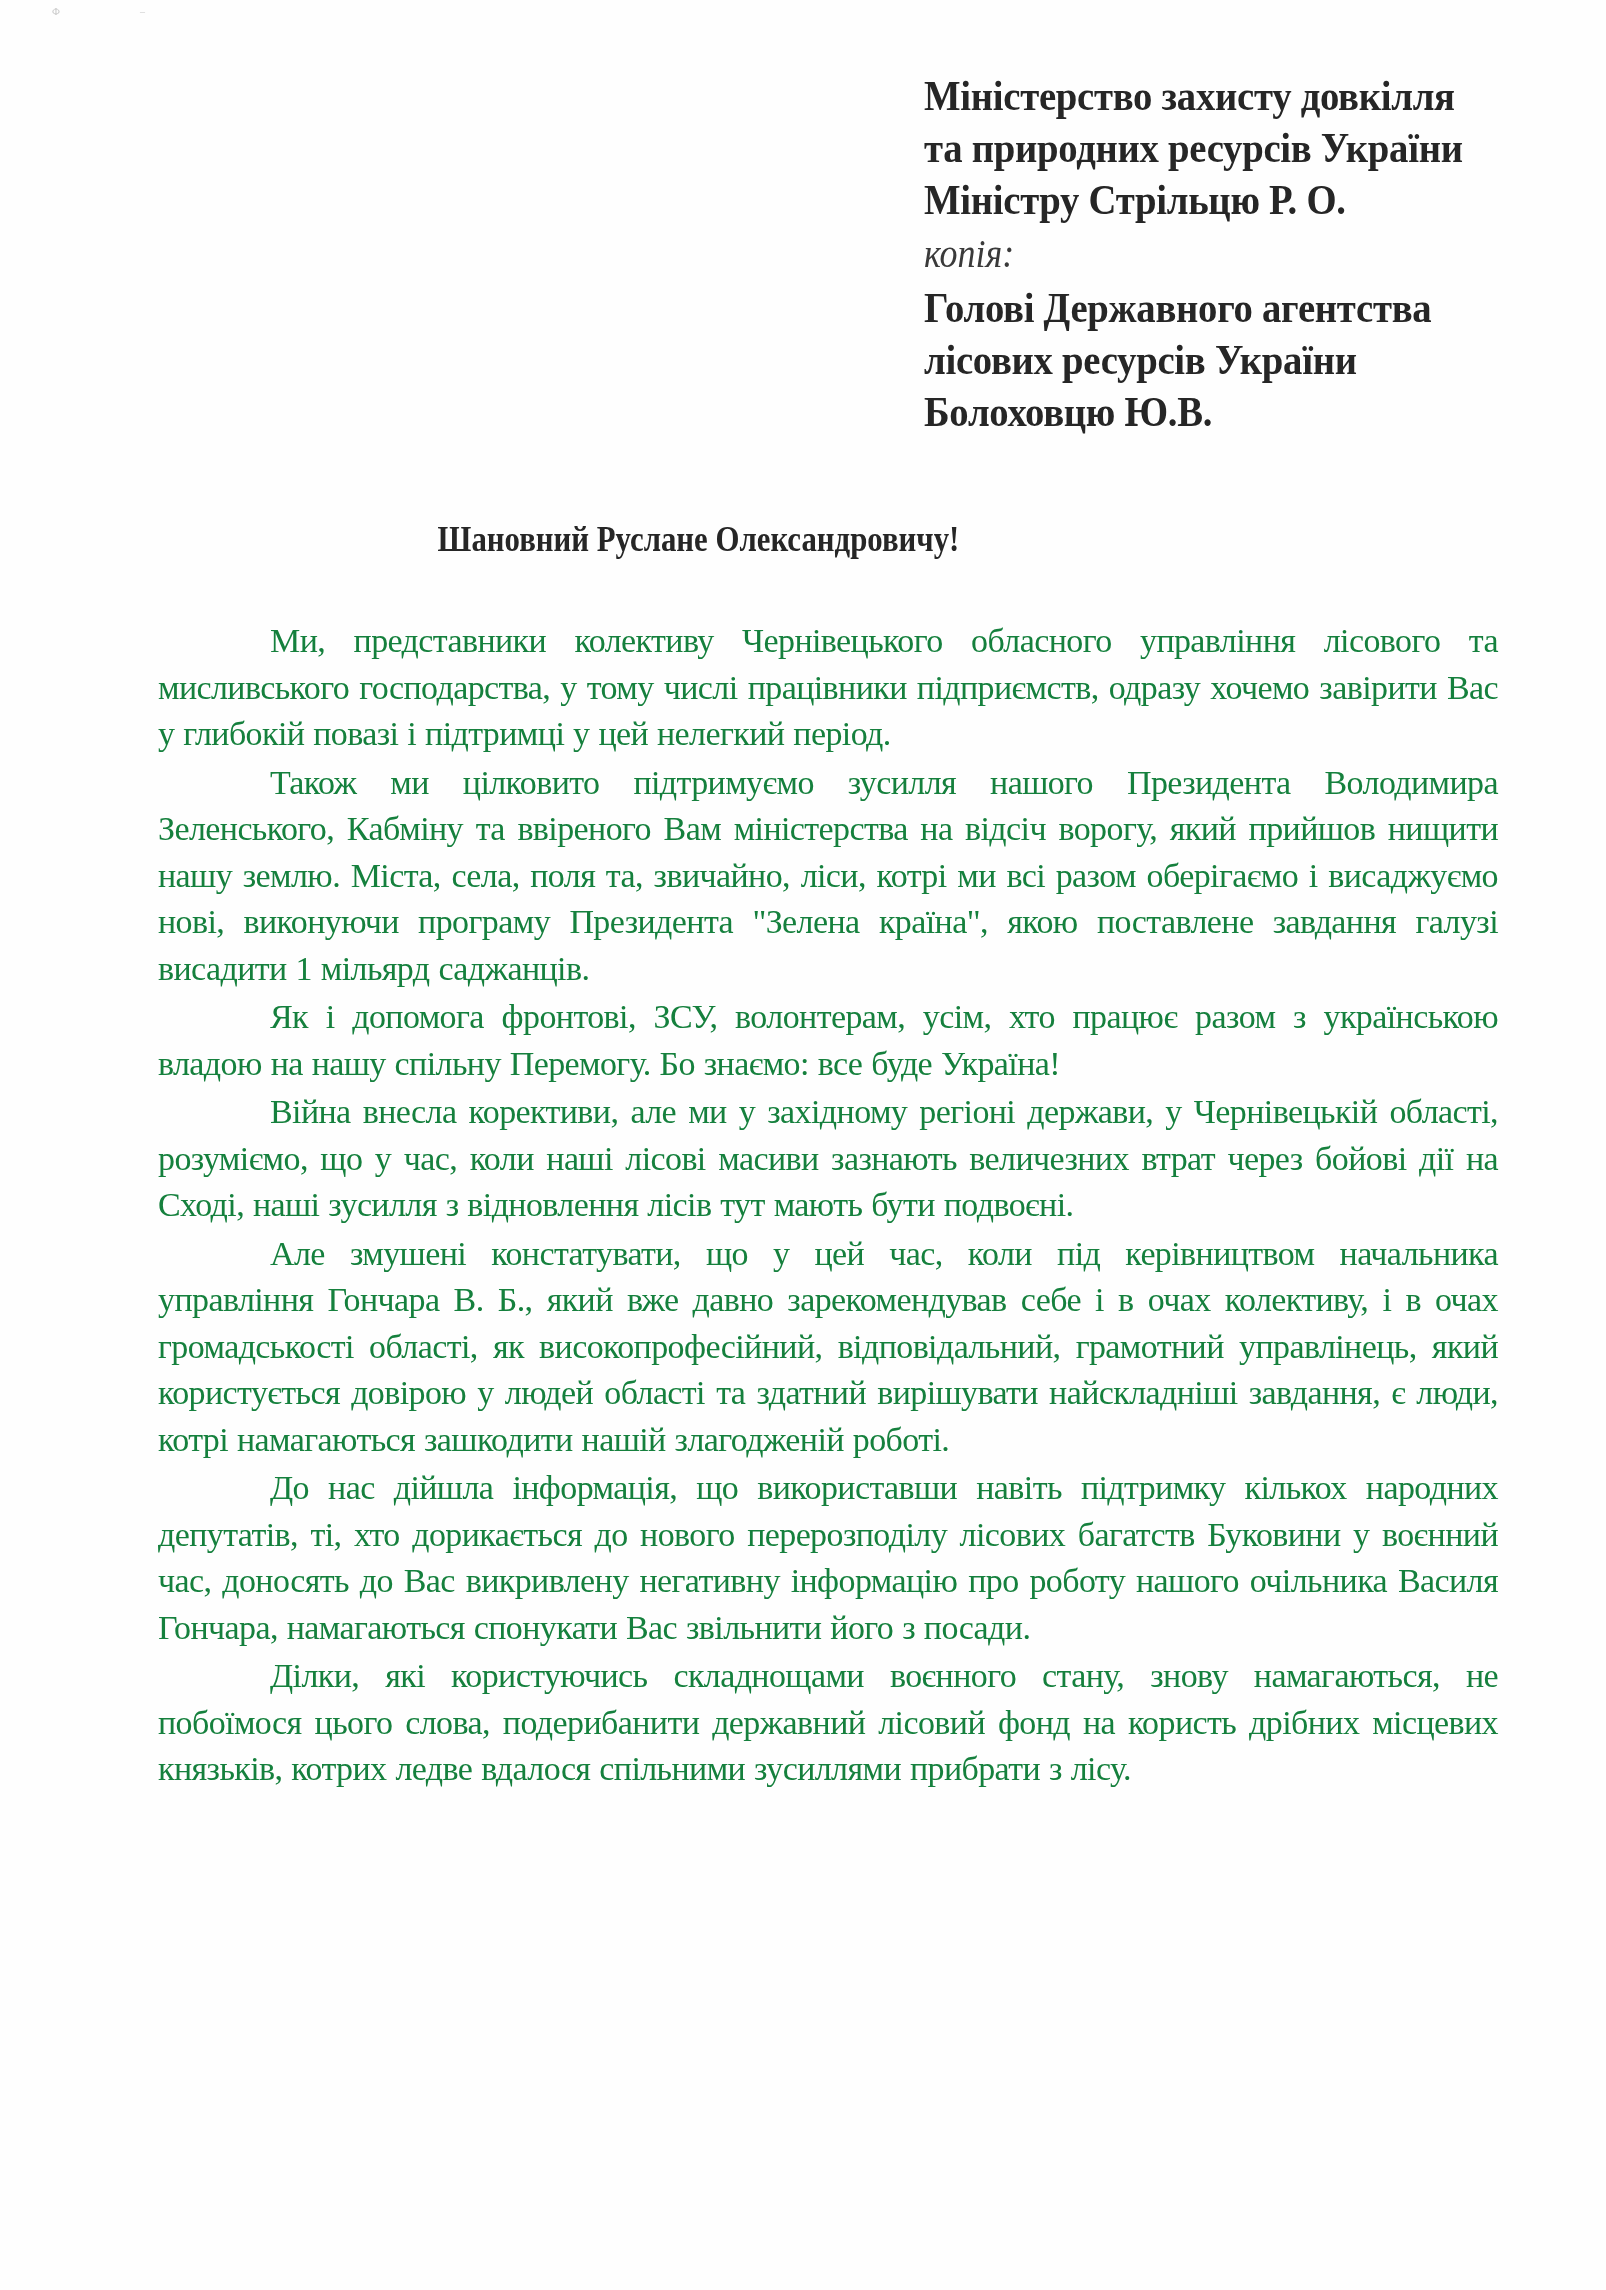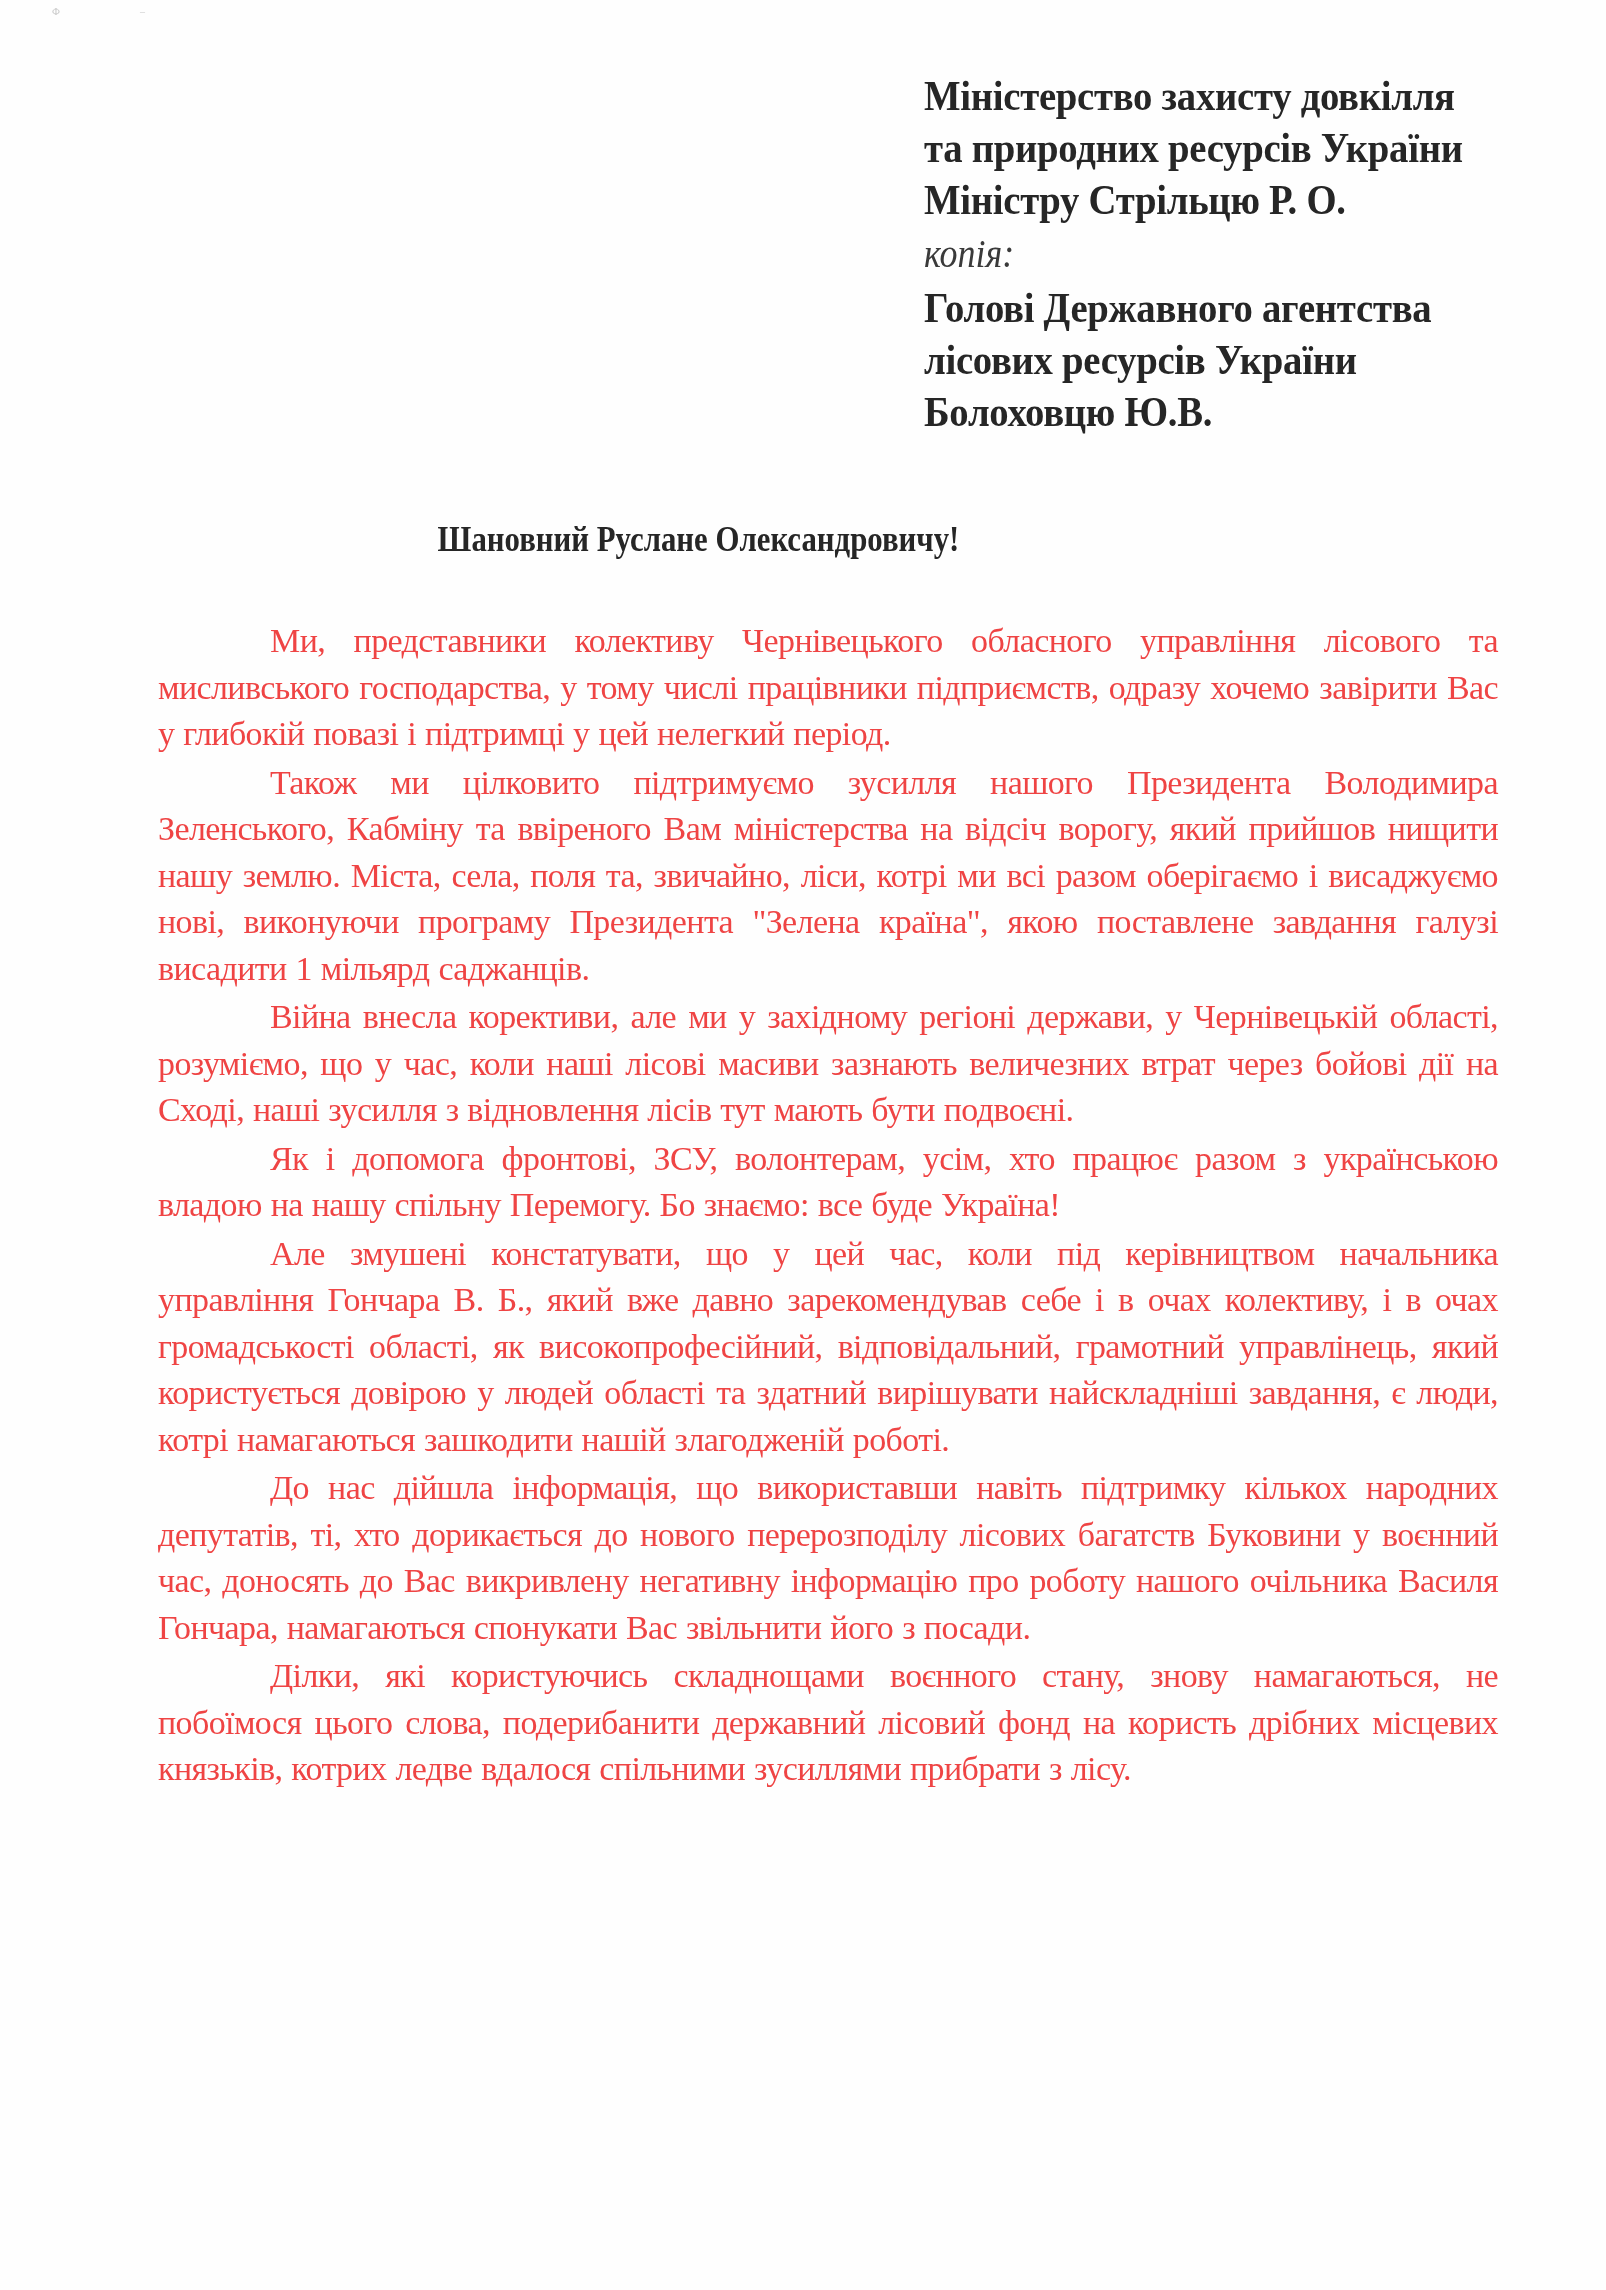--- a/index.html
+++ b/index.html
@@ -78,21 +78,21 @@
     left: 158px;
     top: 618px;
     width: 1340px;
   }
   .para {
     font-size: 34px;
     line-height: 46.5px;
     text-align: justify;
     text-indent: 112px;
     margin: 0 0 0 0;
-    color: #ef4444;
+    color: #15803d;
     letter-spacing: -0.6px;
     word-spacing: 1px;
   }
   .para + .para {
     margin-top: 2px;
     font-family: Liberation Serif, serif;
   }
 </style>
 </head>
 <body>
@@ -112,20 +112,20 @@
     <div class="line">Болоховцю Ю.В.</div>
   </div>
 
   <div class="salutation">
     <span>Шановний Руслане Олександровичу!</span>
   </div>
 
   <div class="body-text">
     <p class="para">Ми, представники колективу Чернівецького обласного управління лісового та мисливського господарства, у тому числі працівники підприємств, одразу хочемо завірити Вас у глибокій повазі і підтримці у цей нелегкий період.</p>
     <p class="para">Також ми цілковито підтримуємо зусилля нашого Президента Володимира Зеленського, Кабміну та ввіреного Вам міністерства на відсіч ворогу, який прийшов нищити нашу землю. Міста, села, поля та, звичайно, ліси, котрі ми всі разом оберігаємо і висаджуємо нові, виконуючи програму Президента "Зелена країна", якою поставлене завдання галузі висадити 1 мільярд саджанців.</p>
+    <p class="para">Як і допомога фронтові, ЗСУ, волонтерам, усім, хто працює разом з українською владою на нашу спільну Перемогу. Бо знаємо: все буде Україна!</p>
     <p class="para">Війна внесла корективи, але ми у західному регіоні держави, у Чернівецькій області, розуміємо, що у час, коли наші лісові масиви зазнають величезних втрат через бойові дії на Сході, наші зусилля з відновлення лісів тут мають бути подвоєні.</p>
-    <p class="para">Як і допомога фронтові, ЗСУ, волонтерам, усім, хто працює разом з українською владою на нашу спільну Перемогу. Бо знаємо: все буде Україна!</p>
     <p class="para">Але змушені констатувати, що у цей час, коли під керівництвом начальника управління Гончара В. Б., який вже давно зарекомендував себе і в очах колективу, і в очах громадськості області, як високопрофесійний, відповідальний, грамотний управлінець, який користується довірою у людей області та здатний вирішувати найскладніші завдання, є люди, котрі намагаються зашкодити нашій злагодженій роботі.</p>
     <p class="para">До нас дійшла інформація, що використавши навіть підтримку кількох народних депутатів, ті, хто дорикається до нового перерозподілу лісових багатств Буковини у воєнний час, доносять до Вас викривлену негативну інформацію про роботу нашого очільника Василя Гончара, намагаються спонукати Вас звільнити його з посади.</p>
     <p class="para">Ділки, які користуючись складнощами воєнного стану, знову намагаються, не побоїмося цього слова, подерибанити державний лісовий фонд на користь дрібних місцевих князьків, котрих ледве вдалося спільними зусиллями прибрати з лісу.</p>
   </div>
 
 </div>
 
 </body></html>

